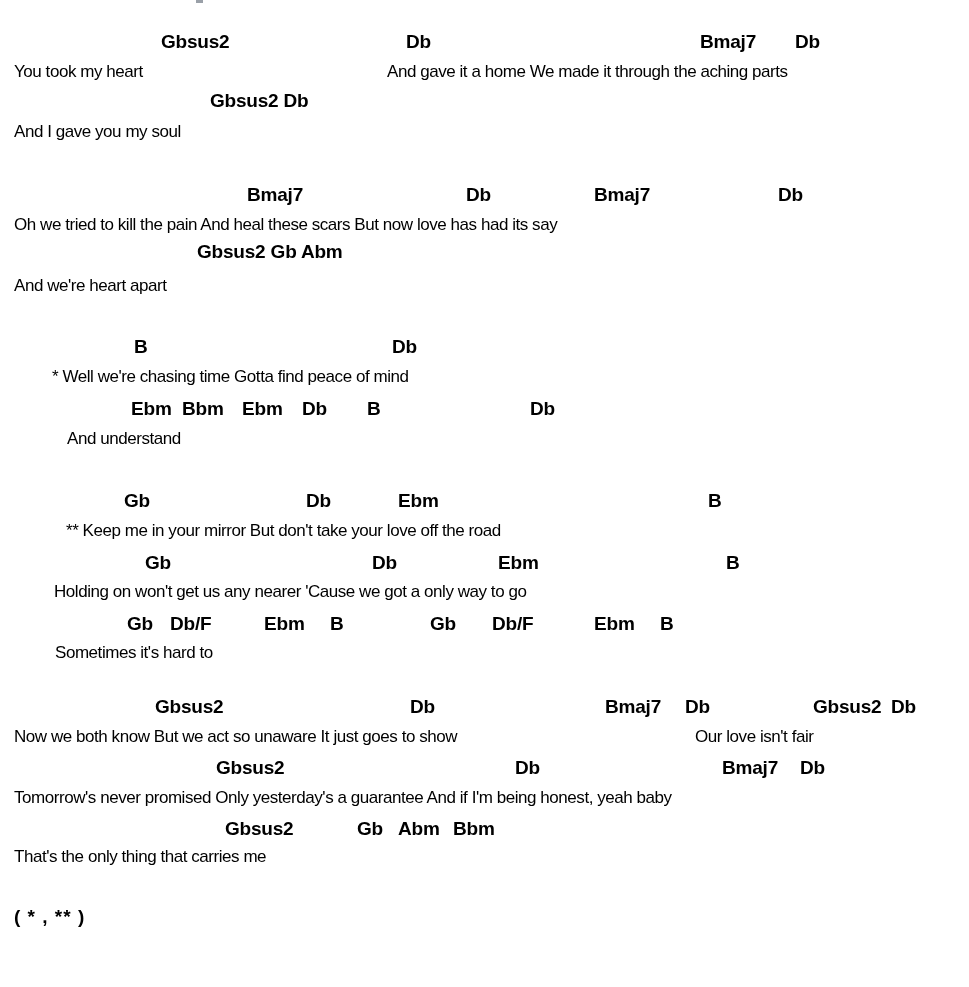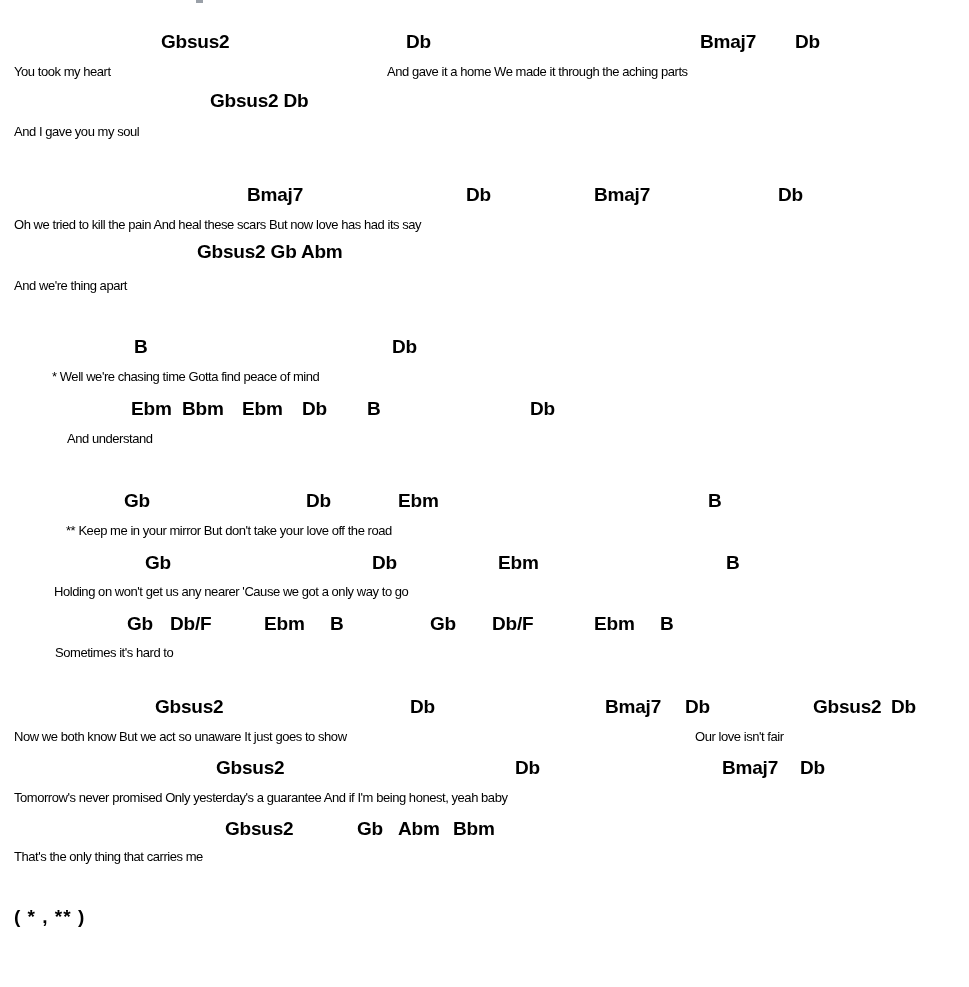--- a/index.html
+++ b/index.html
@@ -6,21 +6,21 @@
   .sheet{
     position:relative;
     width:969px;height:987px;
     background:#ffffff;color:#000000;
     font-family:"Liberation Sans","DejaVu Sans",sans-serif;
     overflow:hidden;
   }
   .line{position:absolute;left:0;width:100%;height:25px;}
   .seg{position:absolute;top:0;white-space:pre;line-height:24px;}
   .chords .seg{font-weight:700;font-size:19px;letter-spacing:-0.2px;}
-  .lyrics .seg{font-weight:400;font-size:13px;letter-spacing:-0.45px;}
+  .lyrics .seg{font-weight:400;font-size:17px;letter-spacing:-0.45px;}
   .footnote .seg{font-weight:700;font-size:19px;letter-spacing:1px;}
   .fragment{
     position:absolute;left:196px;top:0;width:7px;height:3px;
     background:#9aa0a8;
   }
 </style>
 </head>
 <body>
 
 <main class="sheet">
@@ -48,21 +48,21 @@
         <span class="seg" style="left: 594px;">Bmaj7</span>
         <span class="seg" style="left: 778px;">Db</span>
       </div>
       <div class="line lyrics" style="top: 213px;">
         <span class="seg" style="left: 14px;">Oh we tried to kill the pain And heal these scars But now love has had its say</span>
       </div>
       <div class="line chords" style="top: 240px;">
         <span class="seg" style="left: 197px;">Gbsus2 Gb Abm</span>
       </div>
       <div class="line lyrics" style="top: 274px;">
-        <span class="seg" style="left: 14px;">And we're thing apart</span>
+        <span class="seg" style="left: 14px;">And we're heart apart</span>
       </div>
       <div class="line chords" style="top: 335px;">
         <span class="seg" style="left: 134px;">B</span>
         <span class="seg" style="left: 392px;">Db</span>
       </div>
       <div class="line lyrics" style="top: 365px; padding-left: 16px;">
         <span class="seg" style="left: 52px;">* Well we're chasing time Gotta find peace of mind</span>
       </div>
       <div class="line chords" style="top: 397px;">
         <span class="seg" style="left: 131px;">Ebm</span>

